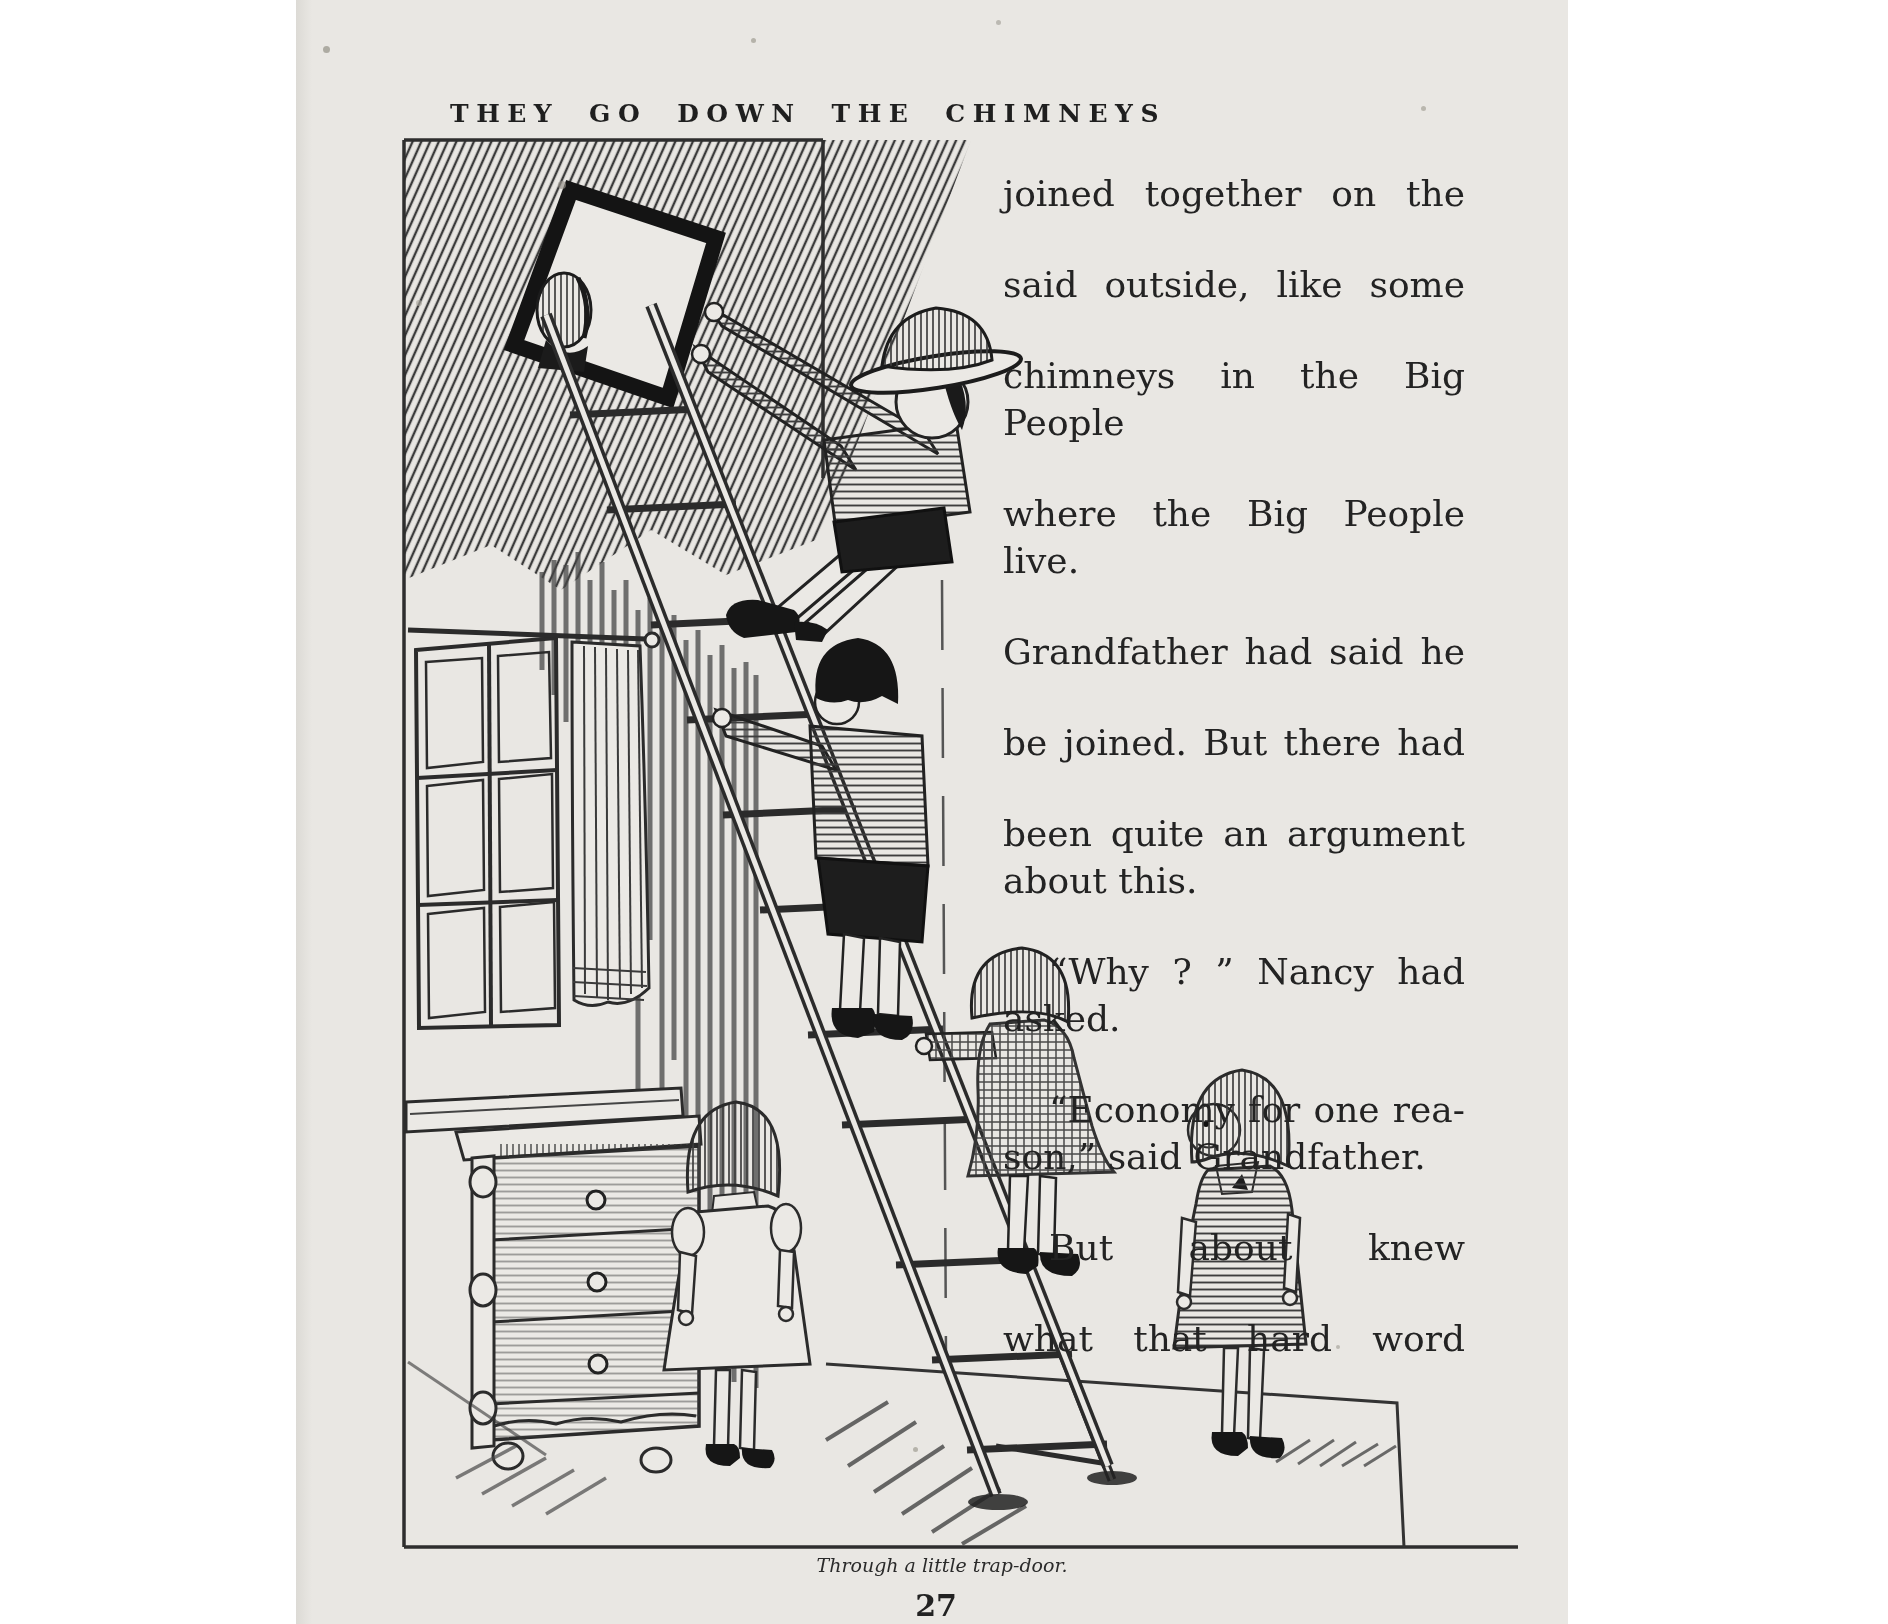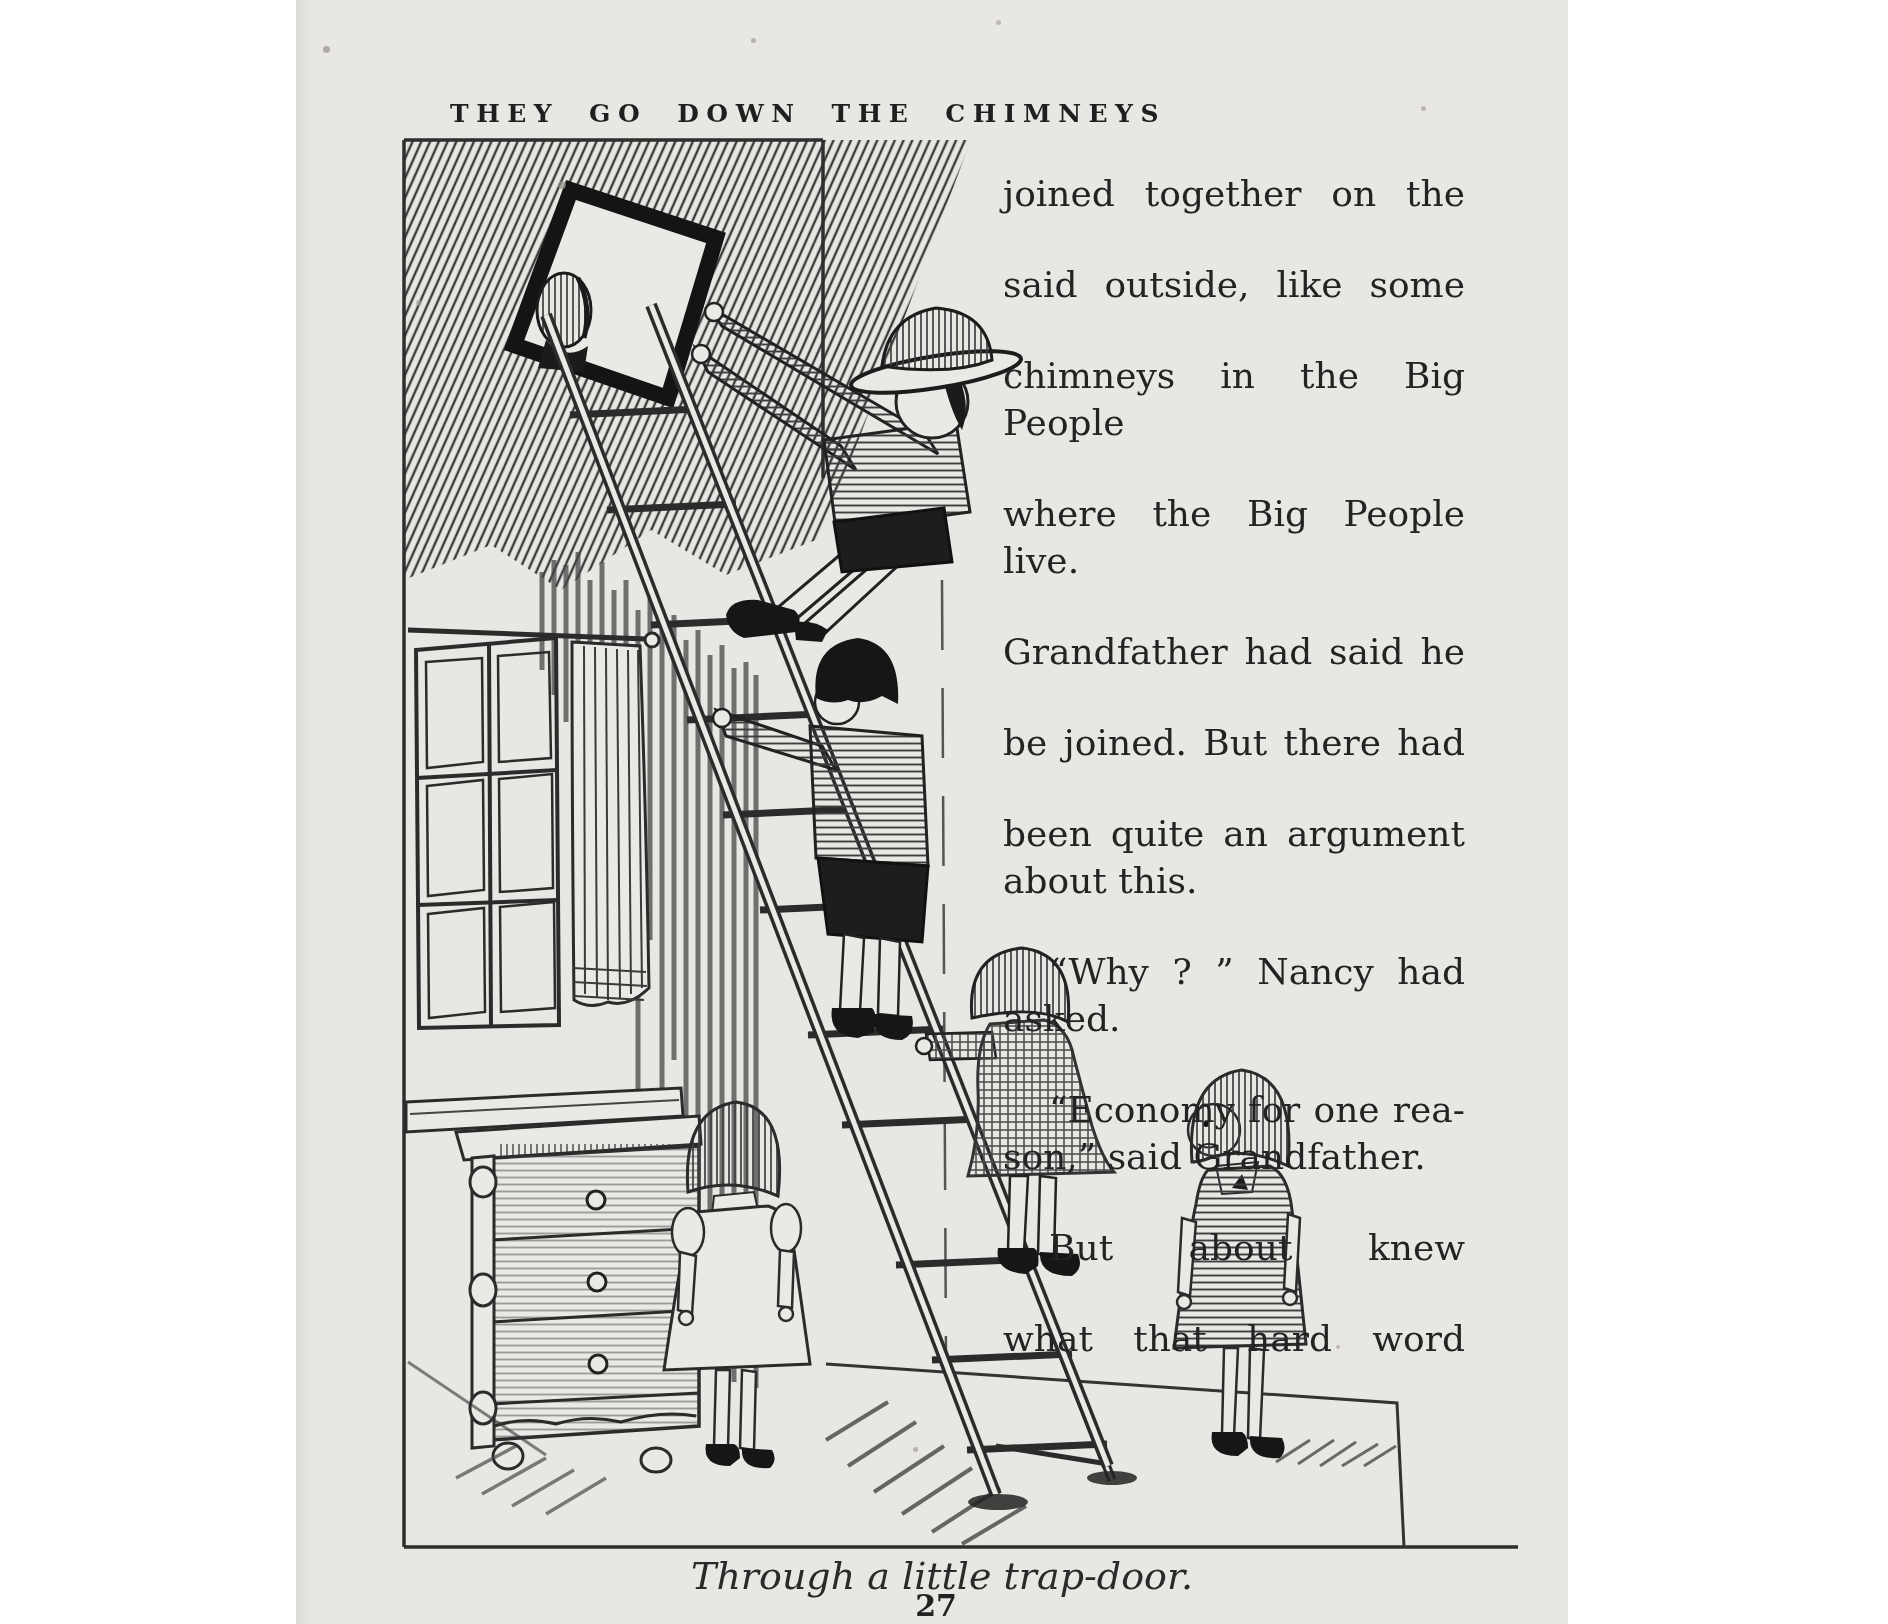--- a/index.html
+++ b/index.html
@@ -11,21 +11,21 @@
                          linear-gradient(#e9e7e3,#e9e7e3);}
   .header{position:absolute;left:116px;top:58px;width:792px;text-align:center;
           font-size:25px;font-weight:bold;letter-spacing:.30em;word-spacing:.55em;
           color:#1f1f1f;white-space:nowrap;margin-top:41px;}
   .textcol{position:absolute;left:707px;top:126px;width:462px;color:#232323;
            font-size:36px;line-height:47px;}
   .line{white-space:normal;}
   .line.j{text-align:justify;text-align-last:justify;margin-top:44px;}
   .line.ind{text-indent:46px;}
   .caption{position:absolute;left:20px;right:0;top:1554px;text-align:center;
-           font-style:italic;font-size:38px;color:#2a2a2a;}
+           font-style:italic;font-size:19px;color:#2a2a2a;}
   .pagenum{position:absolute;left:20px;right:12px;top:1588px;text-align:center;
            font-size:30px;font-weight:bold;color:#222;}
   .illus{position:absolute;left:100px;top:110px;width:1130px;height:1450px;}
   .speck{position:absolute;border-radius:50%;opacity:.65;}
 </style>
 </head>
 <body>
 
 <div class="page">
 

